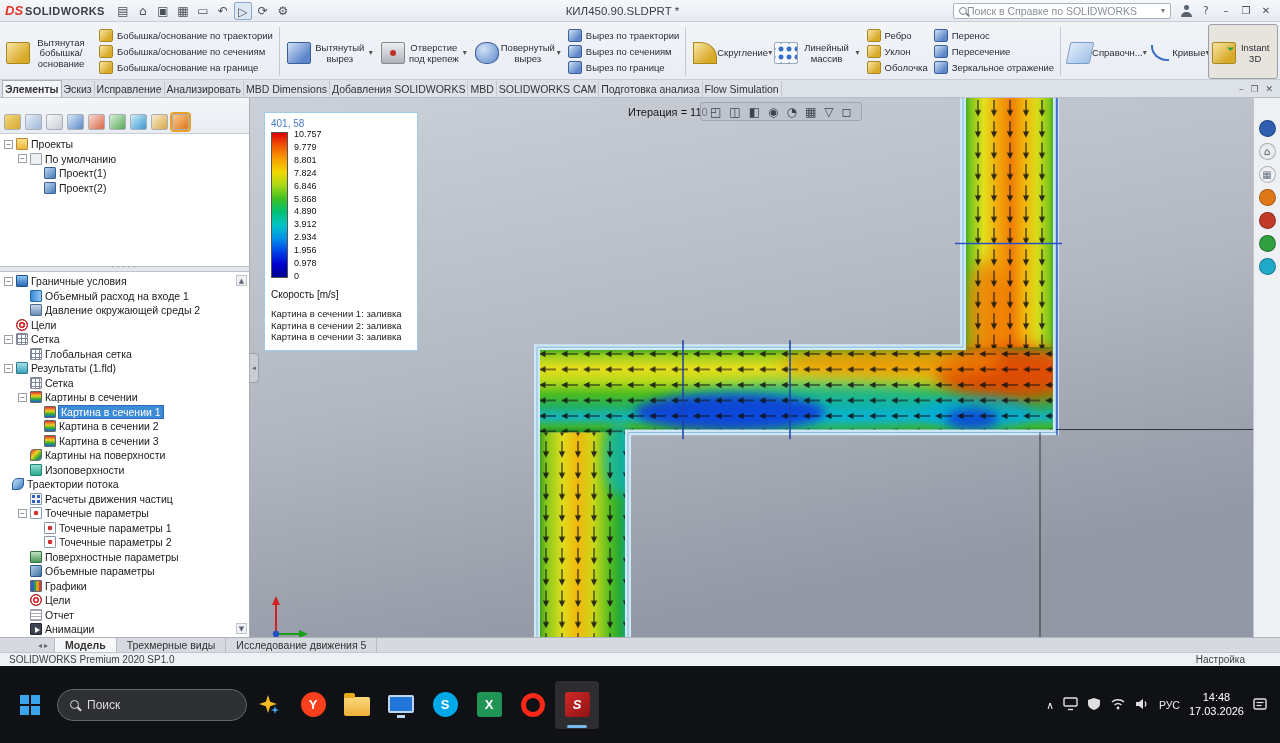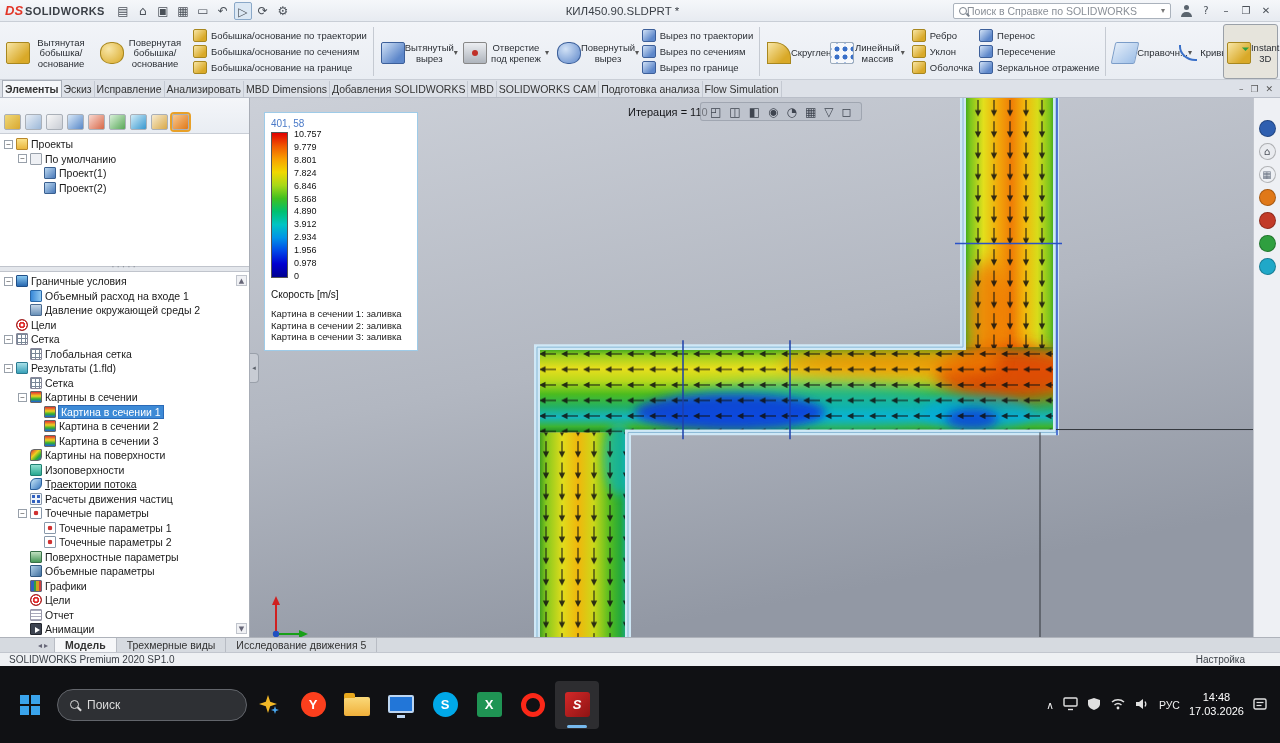--- a/index.html
+++ b/index.html
@@ -196,24 +196,20 @@
       <span class="wc">✕</span>
     </div>
   </div>
 
   <div id="ribbon">
     <div id="ribbon-items">
         <div class="rbn-big">
           <div class="ric ri-boss-extrude"></div>
           <div class="rbl">Вытянутая бобышка/основание</div>
         </div>
-        <div class="rbn-big">
-          <div class="ric ri-boss-revolve"></div>
-          <div class="rbl">Повернутая бобышка/основание</div>
-        </div>
         <div class="rbn-stack">
           <div class="rbn-small">
             <span class="sic ri-sweep"></span>
             <span class="slbl">Бобышка/основание по траектории</span>
           </div>
           <div class="rbn-small">
             <span class="sic ri-loft"></span>
             <span class="slbl">Бобышка/основание по сечениям</span>
           </div>
           <div class="rbn-small">
@@ -431,21 +427,21 @@
           <div class="trow" style="padding-left: 18px;">
             <span class="exp hid"></span>
             <span class="ticon ti-surf-plot"></span>
             <span class="tlbl">Картины на поверхности</span>
           </div>
           <div class="trow" style="padding-left: 18px;">
             <span class="exp hid"></span>
             <span class="ticon ti-iso"></span>
             <span class="tlbl">Изоповерхности</span>
           </div>
-          <div class="trow" style="padding-left: 18px; text-decoration: underline;">
+          <div class="trow" style="">
             <span class="exp hid"></span>
             <span class="ticon ti-traj"></span>
             <span class="tlbl">Траектории потока</span>
           </div>
           <div class="trow" style="padding-left: 18px;">
             <span class="exp hid"></span>
             <span class="ticon ti-particles"></span>
             <span class="tlbl">Расчеты движения частиц</span>
           </div>
           <div class="trow" style="padding-left: 18px;">

